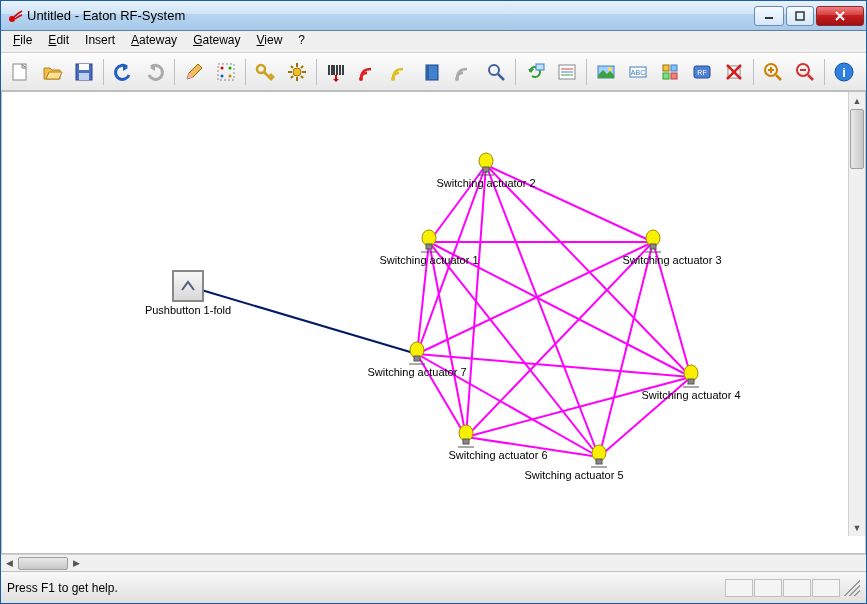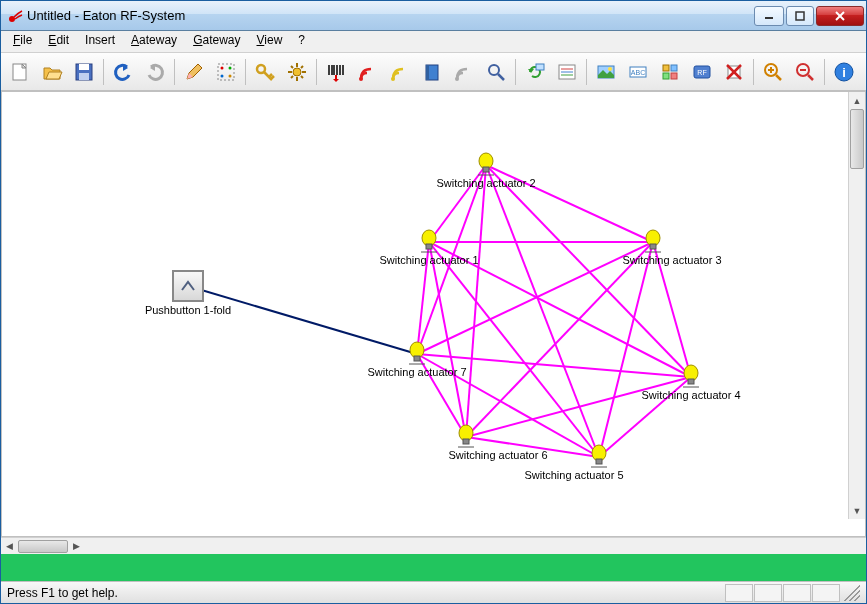--- a/index.html
+++ b/index.html
@@ -159,27 +159,26 @@
     font-size: 9px;
   }
   .hscroll-area .hthumb {
     width: 50px;
     height: 13px;
     background: linear-gradient(to bottom, #e8e8e8, #c8c8c8);
     border: 1px solid #a0a0a0;
     border-radius: 2px;
   }
   .statusbar {
-    height: 22px;
+    height: 32px;
     background: linear-gradient(to bottom, #f8f8f8, #e0e0e0);
     border-top: 1px solid #c0c0c0;
     display: flex;
     align-items: center;
     padding: 0 6px;
-    margin-top: 27px;
   }
   .status-panes {
     margin-left: auto;
     display: flex;
     gap: 1px;
   }
   .status-pane {
     width: 28px;
     height: 18px;
     border: 1px solid #c0c0c0;

